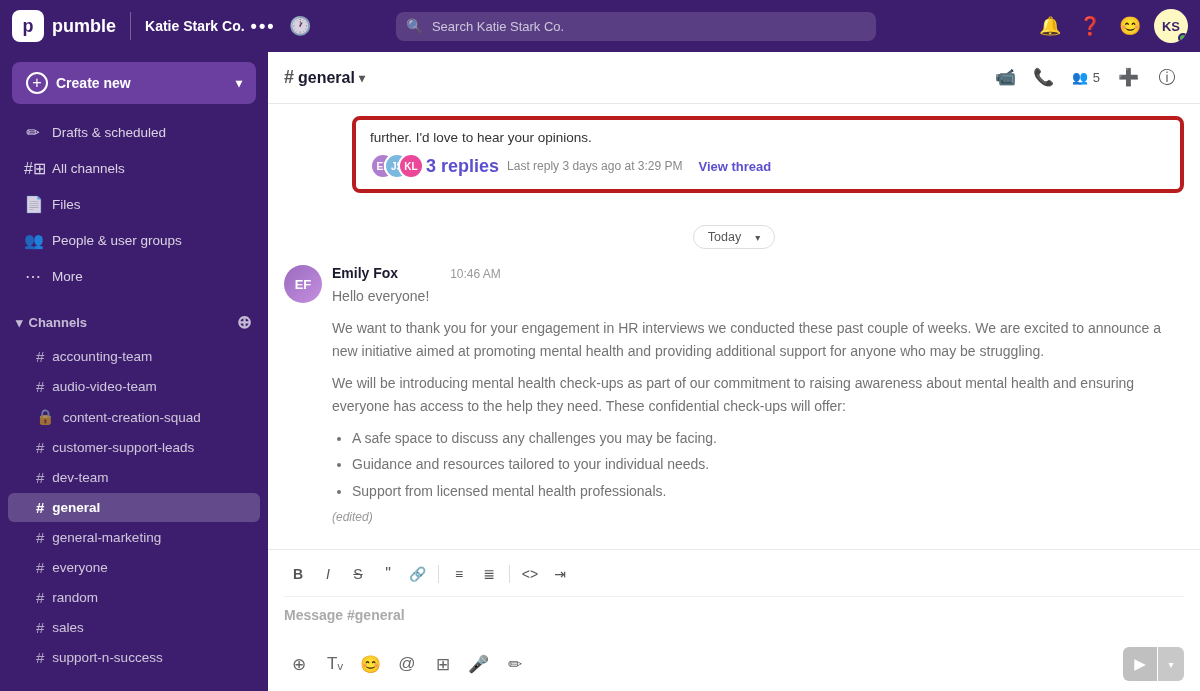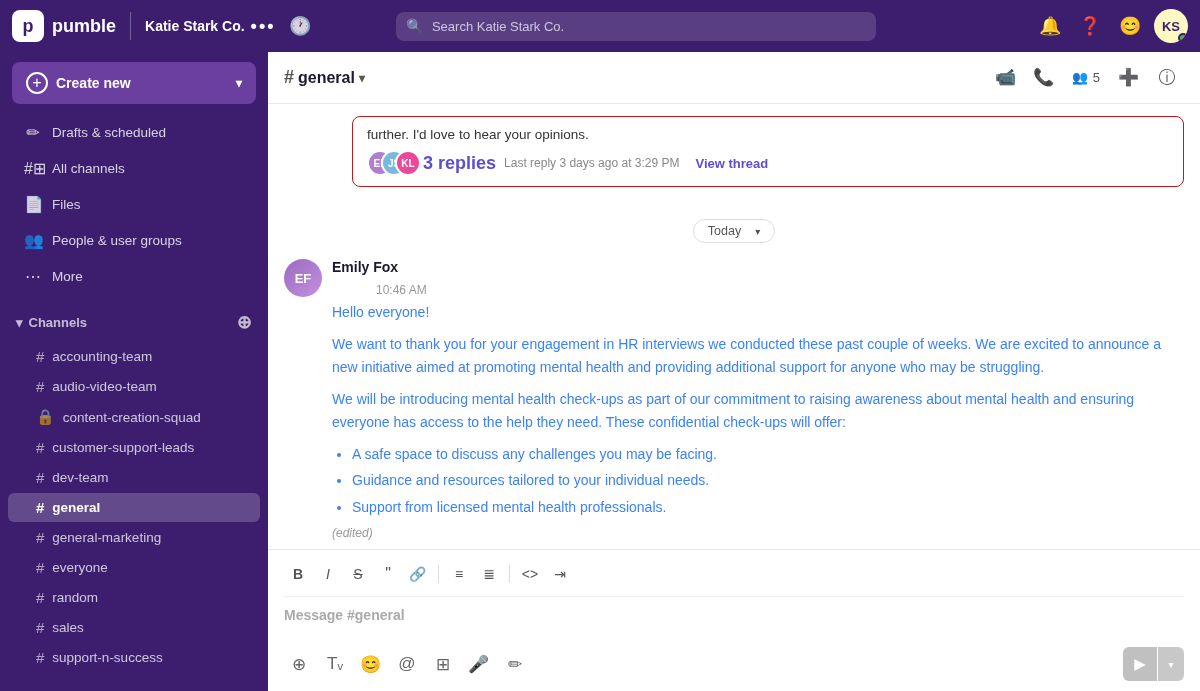--- a/index.html
+++ b/index.html
@@ -52,39 +52,39 @@
     .chat-header-dropdown { font-size: 12px; color: #555; cursor: pointer; }
     .chat-header-actions { margin-left: auto; display: flex; align-items: center; gap: 4px; }
     .chat-header-btn { width: 34px; height: 34px; border-radius: 6px; display: flex; align-items: center; justify-content: center; cursor: pointer; color: #555; font-size: 17px; }
     .chat-header-members { display: flex; align-items: center; gap: 4px; color: #555; font-size: 13px; cursor: pointer; padding: 4px 8px; border-radius: 6px; }
 
     
     .messages-area { flex: 1; overflow-y: auto; padding: 12px 16px; }
     .messages-area::-webkit-scrollbar { width: 6px; }
     .messages-area::-webkit-scrollbar-thumb { background: #ddd; border-radius: 3px; }
 
-    .thread-preview { background: #fff; border: 1px solid #b91c1c; border-radius: 8px; padding: 10px 14px; margin-bottom: 16px; margin-left: 16px; }
+    .thread-preview { background: #fff; border: 4px solid #b91c1c; border-radius: 8px; padding: 10px 14px; margin-bottom: 16px; margin-left: 16px; }
     .thread-text { font-size: 13.5px; color: #333; margin-bottom: 8px; }
     .thread-avatar { width: 26px; height: 26px; border-radius: 50%; background: #c4a4e0; display: inline-block; border: 2px solid #fff; margin-right: -6px; font-size: 10px; display: flex; align-items: center; justify-content: center; font-weight: 700; color: #fff; }
     .thread-footer { display: flex; align-items: center; gap: 8px; margin-top: 8px; }
     .thread-replies { color: #5b4fcf; font-size: 18px; font-weight: 600; cursor: pointer; }
     .thread-last-reply { color: #888; font-size: 12px; }
     .thread-view-btn { color: #5b4fcf; font-size: 13px; font-weight: 600; cursor: pointer; margin-left: 8px; }
 
     .date-divider { display: flex; align-items: center; justify-content: center; margin: 16px 0; }
     .date-pill { background: #fff; border: 1px solid #ddd; border-radius: 20px; padding: 4px 14px; font-size: 12.5px; color: #555; display: flex; align-items: center; gap: 14px; cursor: pointer; }
     .date-pill .chevron { font-size: 10px; }
 
     .message-row { display: flex; gap: 10px; margin-bottom: 12px; }
     .message-avatar { width: 38px; height: 38px; border-radius: 50%; background: #c9b0e8; flex-shrink: 0; display: flex; align-items: center; justify-content: center; font-size: 13px; font-weight: 700; color: #fff; overflow: hidden; }
     .message-content { flex: 1; }
-    .message-header { display: flex; align-items: flex-start; gap: 8px; margin-bottom: 4px; flex-direction: column; }
+    .message-header { display: flex; align-items: flex-end; gap: 8px; margin-bottom: 4px; }
     .message-author { font-size: 14px; font-weight: 700; color: #1a1a2e; }
     .message-time { font-size: 12px; color: #999; margin-left: 44px; }
-    .message-text { font-size: 14px; color: #3b82f6; line-height: 1.6; }
+    .message-text { font-size: 14px; color: #737373; line-height: 1.6; }
     .message-text p { margin-bottom: 10px; }
     .message-text ul { padding-left: 20px; margin-bottom: 8px; }
     .message-text ul li { margin-bottom: 4px; list-style: disc; }
     .message-edited { font-size: 12px; color: #999; font-style: italic; margin-top: 4px; }
 
     
     .editor-area { border-top: 1px solid #e8e8e8; padding: 10px 16px; flex-shrink: 0; }
     .editor-toolbar { display: flex; align-items: center; gap: 2px; padding-bottom: 8px; border-bottom: 1px solid #f0f0f0; margin-bottom: 6px; }
     .toolbar-btn { width: 28px; height: 28px; border-radius: 4px; display: flex; align-items: center; justify-content: center; cursor: pointer; color: #555; font-size: 14px; border: none; background: none; }
     .toolbar-divider { width: 1px; height: 18px; background: #ddd; margin: 0 4px; }

